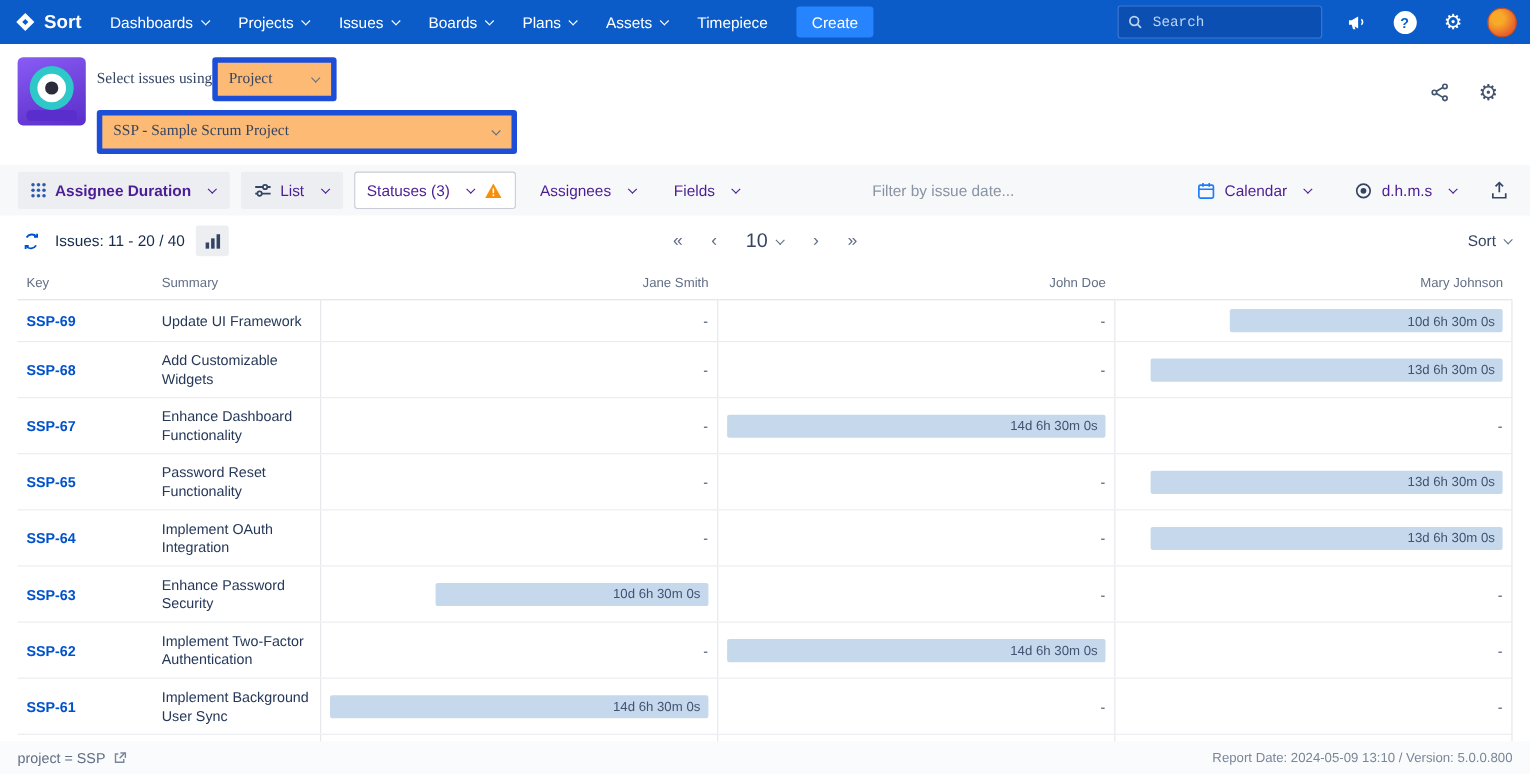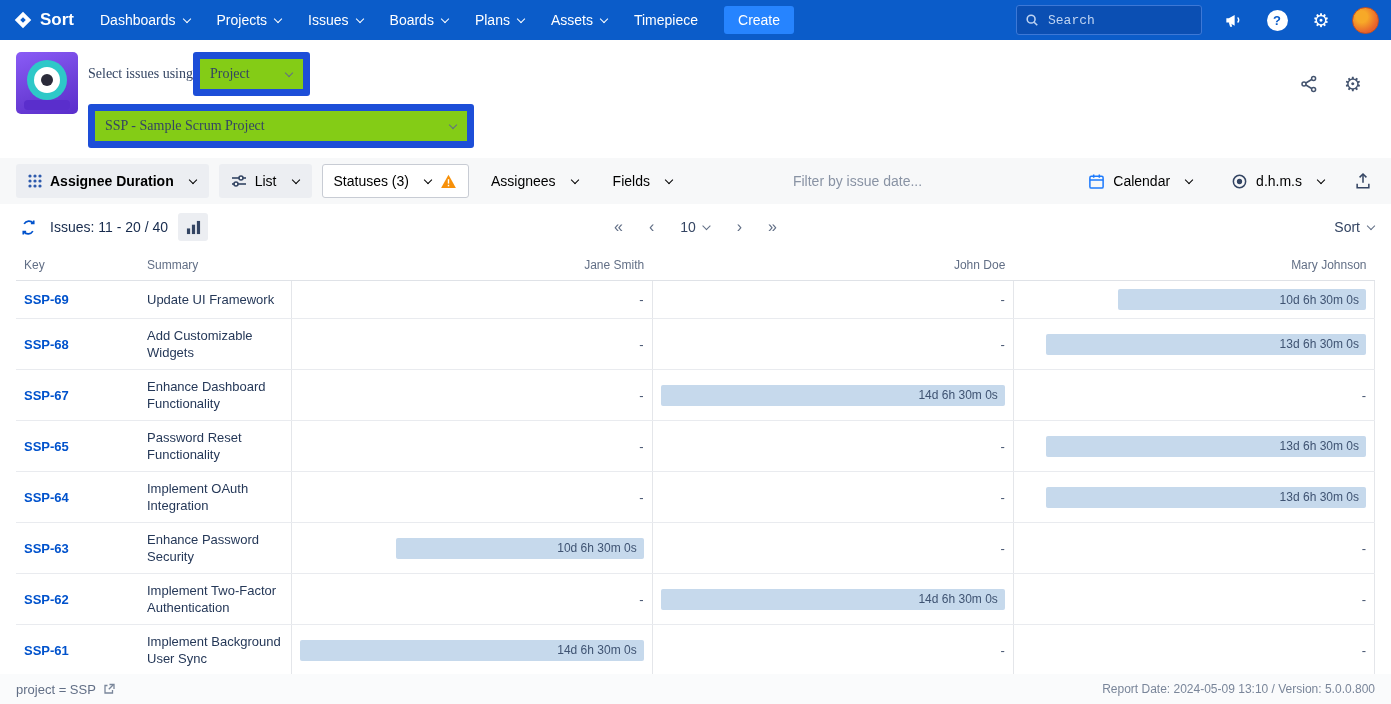--- a/index.html
+++ b/index.html
@@ -34,48 +34,48 @@
   .app-icon{width:62px;height:62px;border-radius:5px;background:linear-gradient(160deg,#8A5CF6 0%,#6C3FD8 60%,#5A2ECC 100%);
     position:relative;flex:0 0 auto;}
   .app-icon .ring{position:absolute;left:11px;top:8px;width:40px;height:40px;border-radius:50%;
     background:#2EC8C8;display:flex;align-items:center;justify-content:center;}
   .app-icon .lens{width:26px;height:26px;border-radius:50%;background:#fff;display:flex;align-items:center;justify-content:center;}
   .app-icon .pupil{width:12px;height:12px;border-radius:50%;background:#2B2B3A;}
   .app-icon .base{position:absolute;bottom:4px;left:8px;width:46px;height:10px;border-radius:4px;background:#5A2ECC;}
   .selector-col{display:flex;flex-direction:column;gap:8px;}
   .selector-row{display:flex;align-items:center;gap:0;font-family:Liberation Serif, serif;}
   .label-txt{font-size:14px;color:#344563;}
-  .select-pill{display:inline-flex;align-items:center;justify-content:space-between;background:#84cc16;
-    border:7px solid #1d4ed8;border-radius:3px;height:30px;padding:0 10px;font-size:14px;color:#344563;cursor:pointer;gap:28px;}
+  .select-pill{display:inline-flex;align-items:center;justify-content:space-between;background:#fdba74;
+    border:5px solid #1d4ed8;border-radius:3px;height:30px;padding:0 10px;font-size:14px;color:#344563;cursor:pointer;gap:28px;}
   .select-pill.wide{width:352px;}
   .header-actions{margin-left:auto;display:flex;align-items:center;gap:20px;margin-top:20px;padding-right:10px;}
   .hdr-icon{cursor:pointer;display:flex;align-items:center;justify-content:center;width:24px;height:24px;}
   .hdr-gear{font-family:"DejaVu Sans",sans-serif;font-size:20px;color:#44546F;line-height:1;}
 
   
   .toolbar{display:flex;align-items:center;gap:10px;background:#F7F8F9;height:46px;padding:0 16px;}
   .btn{display:inline-flex;align-items:center;gap:8px;height:32px;padding:0 11px;background:#ECEEF2;
-    border-radius:3px;font-size:14px;color:#000000;cursor:pointer;border:1px solid transparent;white-space:nowrap;}
+    border-radius:3px;font-size:14px;color:#4c1d95;cursor:pointer;border:1px solid transparent;white-space:nowrap;}
   .btn.outlined{background:#fff;border:1px solid #C8CCD4;}
   .btn.ghost{background:transparent;}
   .date-filter{border:none;background:transparent;outline:none;font-size:14px;color:#626F86;
     margin-left:96px;width:230px;font-family:inherit;}
   .date-filter::placeholder{color:#8993A4;}
   .toolbar-right{margin-left:auto;display:flex;align-items:center;gap:14px;}
 
   
   .results-bar{display:flex;align-items:center;height:46px;padding:0 16px;position:relative;background:#fff;}
   .results-left{display:flex;align-items:center;gap:10px;}
   .issues-count{font-size:14px;color:#172B4D;}
   .chart-btn{width:30px;height:28px;background:#ECEEF2;border-radius:3px;display:flex;align-items:center;
     justify-content:center;cursor:pointer;}
   .pagination{position:absolute;left:50%;top:50%;transform:translate(-50%,-50%);display:flex;align-items:center;
     gap:26px;color:#626F86;font-size:16px;}
   .pg-btn{cursor:pointer;user-select:none;}
-  .page-size{display:inline-flex;align-items:center;font-size:14px;color:#344563;cursor:pointer;}
+  .page-size{display:inline-flex;align-items:center;font-size:18px;color:#344563;cursor:pointer;}
   .sort-btn{margin-left:auto;display:inline-flex;align-items:center;font-size:14px;color:#344563;cursor:pointer;}
 
   
   .tbl-wrap{padding:0 16px;}
   table{width:100%;border-collapse:collapse;table-layout:fixed;}
   col.c-key{width:123px;} col.c-sum{width:152px;}
   thead th{font-size:12px;color:#626F86;font-weight:normal;text-align:left;padding:8px 8px;border-bottom:1px solid #DFE2E7;}
   thead th.num{text-align:right;}
   tbody td{border-bottom:1px solid #E9EBEF;padding:8px 8px;font-size:13px;vertical-align:middle;}
   tbody td.col-person{border-left:1px solid #E4E6EA;position:relative;height:17px;}

